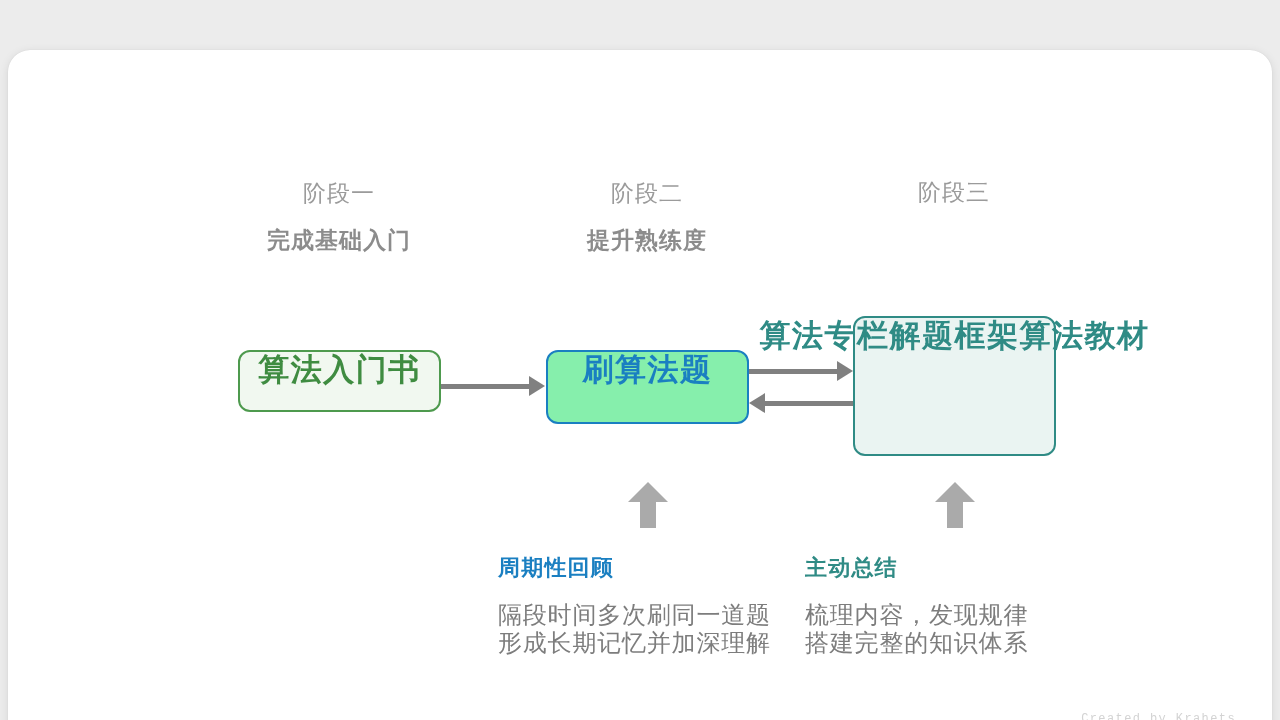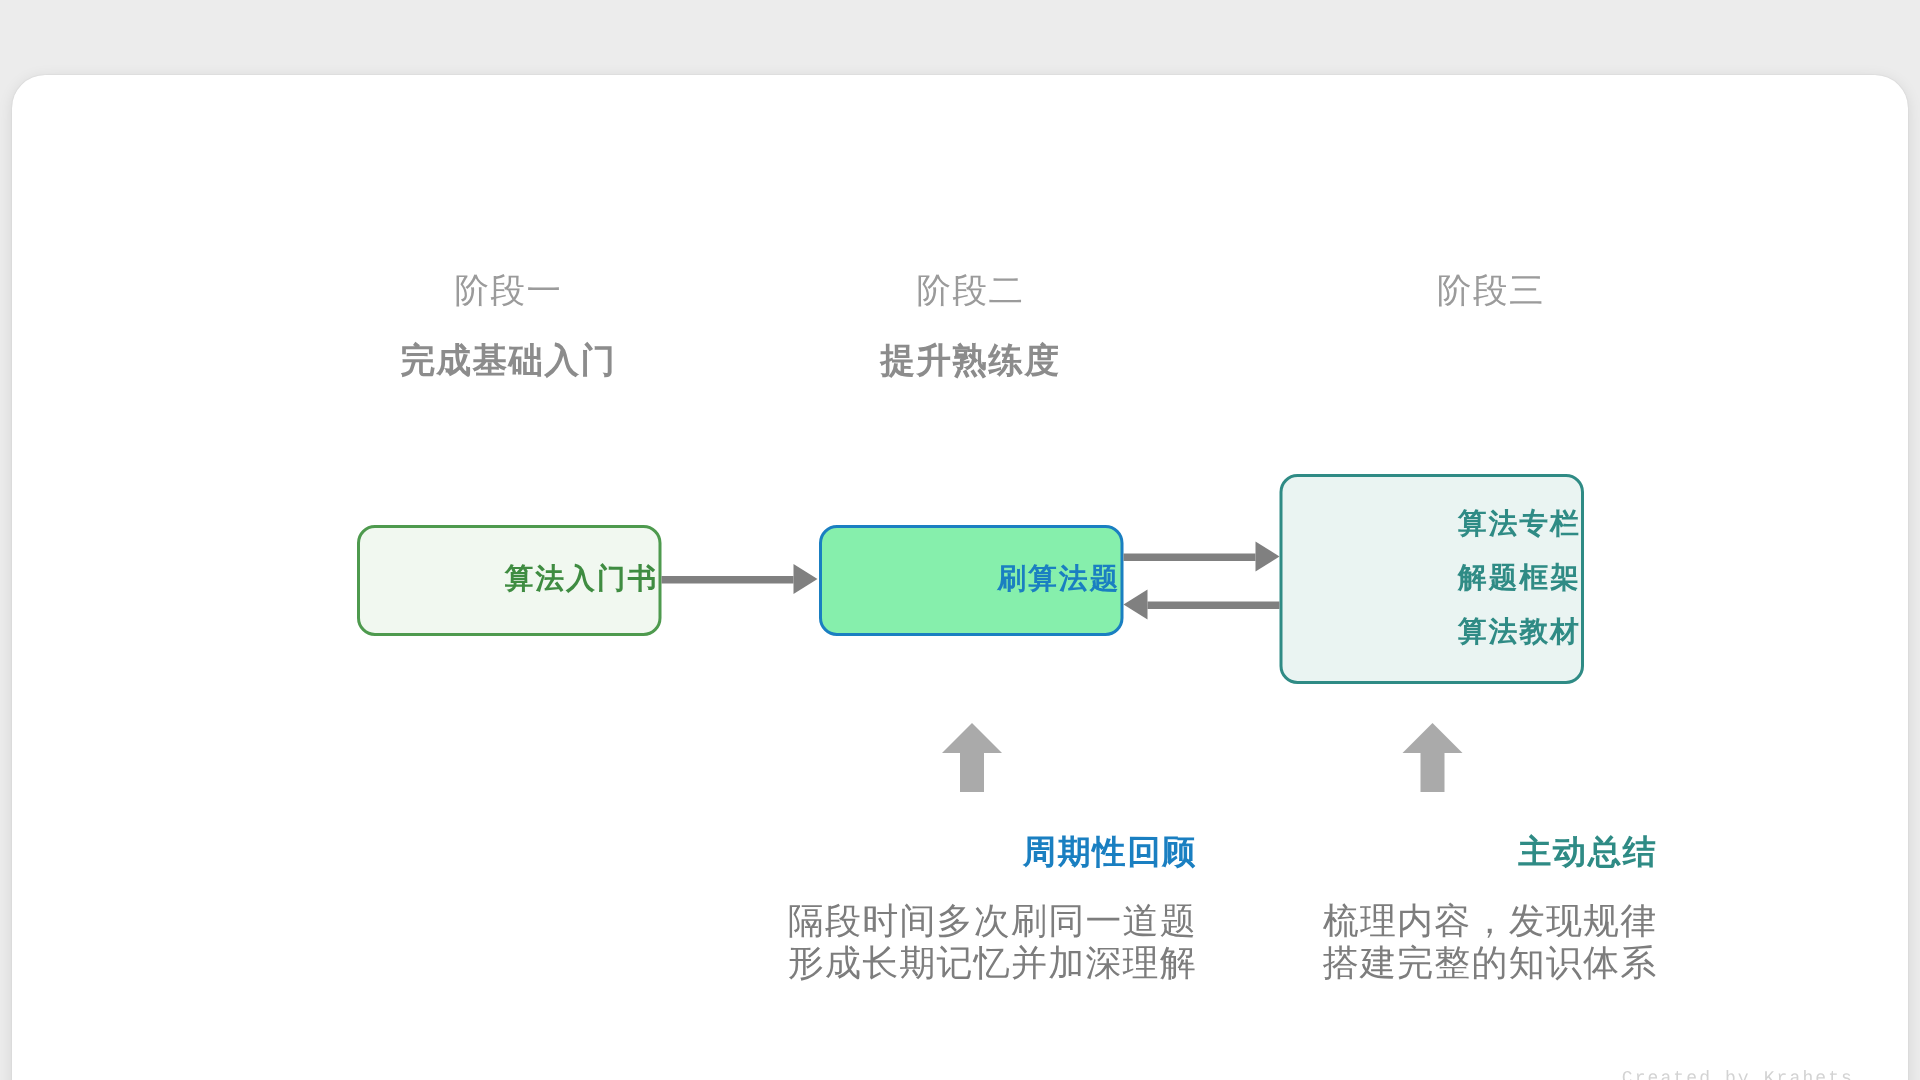--- a/index.html
+++ b/index.html
@@ -45,31 +45,31 @@
     letter-spacing: 1px;
     line-height: 30px;
     margin-top: 17px;
     white-space: nowrap;
   }
   .node {
     position: absolute;
     box-sizing: border-box;
     border-radius: 12px;
     display: flex;
-    flex-direction: column;
-    align-items: flex-end;
+    flex-direction: row;
+    align-items: flex-start;
     justify-content: center;
-    font-size: 19px;
+    font-size: 31px;
     font-weight: bold;
     letter-spacing: 1.5px;
   }
   .node .line { line-height: 36px; white-space: nowrap; }
 
   #node-book {
-    left: 230px; top: 300px; width: 203px; height: 74px;
+    left: 230px; top: 300px; width: 203px; height: 62px;
     border: 2px solid #4e9a4e;
     background: #f1f8f0;
     color: #3f8c41;
   }
   #node-practice {
     left: 538px; top: 300px; width: 203px; height: 74px;
     border: 2px solid #1a7fc1;
     background: #86efac;
     color: #1a7fc1;
   }
@@ -110,21 +110,21 @@
     left: 0; top: 0;
     width: 0; height: 0;
     border-left: 20px solid transparent;
     border-right: 20px solid transparent;
     border-bottom: 20px solid #aaaaaa;
   }
 
   .note {
     position: absolute;
     width: 300px;
-    text-align: right;
+    text-align: left;
   }
   .note .note-title {
     font-size: 22px;
     font-weight: bold;
     letter-spacing: 1.2px;
     line-height: 30px;
     white-space: nowrap;
   }
   .note .note-body {
     margin-top: 18px;
@@ -156,21 +156,21 @@
   <div class="stage-head" id="stage-1" style="left:201px; top:128px;">
     <div class="stage-num">阶段一</div>
     <div class="stage-title">完成基础入门</div>
   </div>
 
   <div class="stage-head" id="stage-2" style="left:509px; top:128px;">
     <div class="stage-num">阶段二</div>
     <div class="stage-title">提升熟练度</div>
   </div>
 
-  <div class="stage-head" id="stage-3" style="left:856px; top:128px;">
+  <div class="stage-head" id="stage-3" style="left:816px; top:128px;font-family:Liberation Serif, serif;">
     <div class="stage-num">阶段三</div>
   </div>
 
   <div class="node" id="node-book">
     <div class="line">算法入门书</div>
   </div>
 
   <div class="node" id="node-practice">
     <div class="line">刷算法题</div>
   </div>

